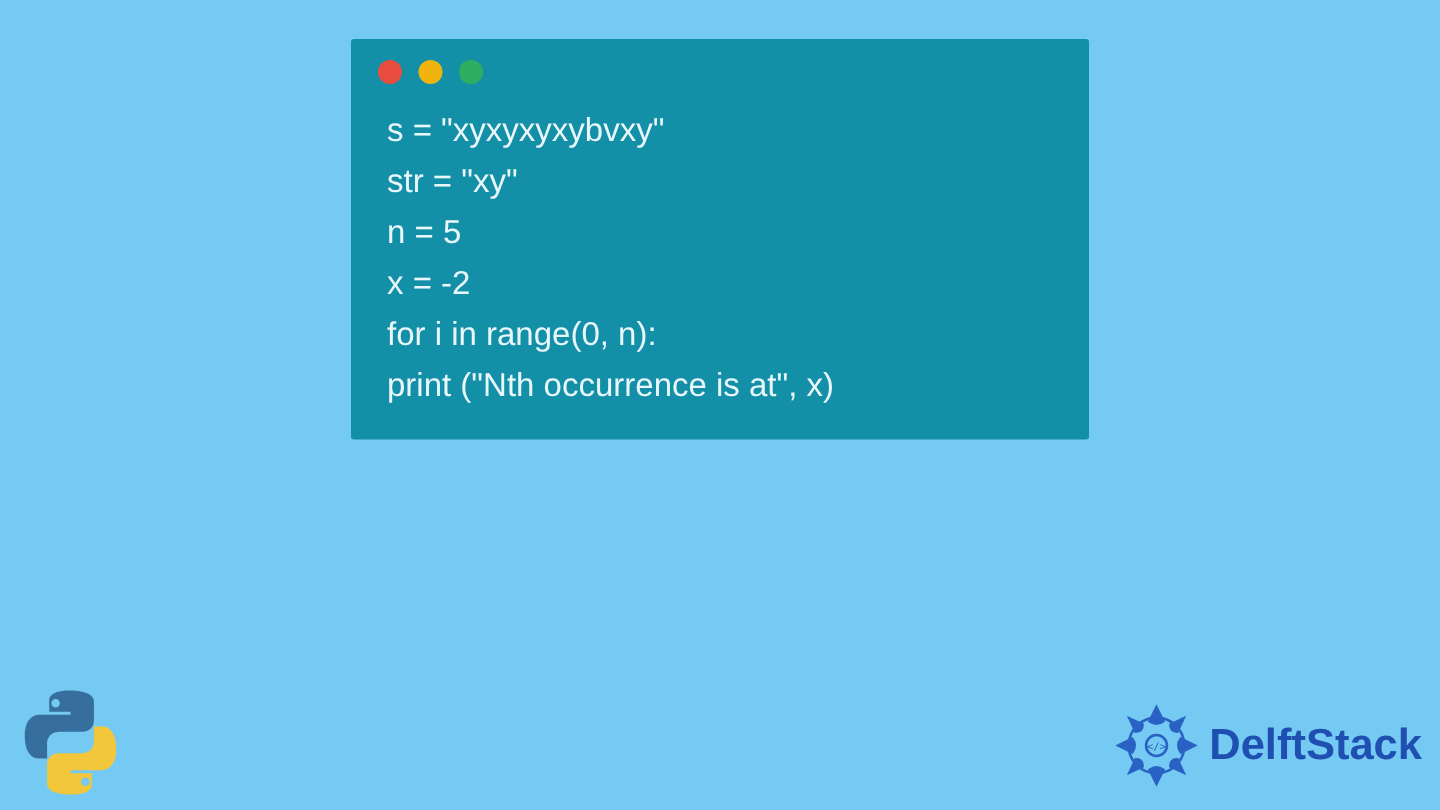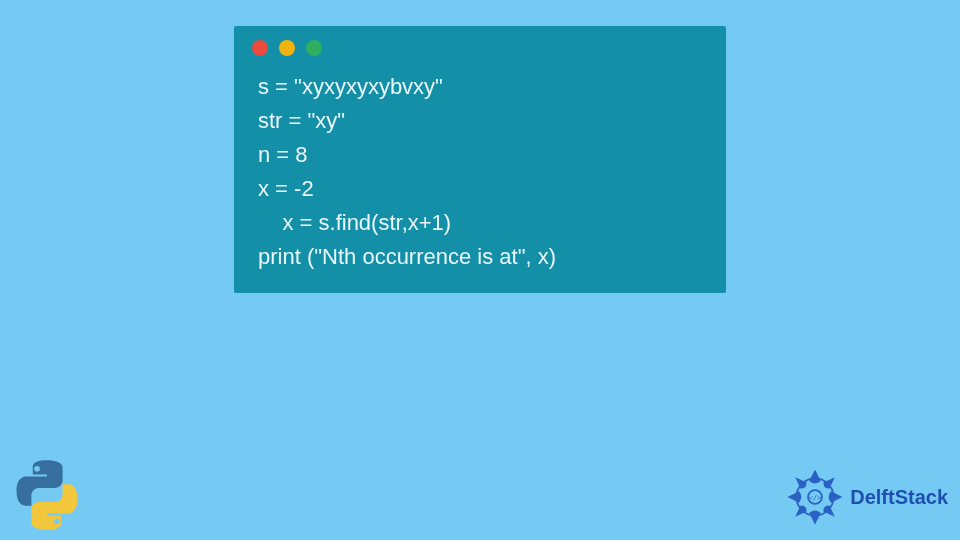--- a/index.html
+++ b/index.html
@@ -51,44 +51,44 @@
   .delft {
     position: absolute;
     right: 12px;
     bottom: 14px;
     display: flex;
     align-items: center;
     gap: 6px;
   }
   .delft-text {
     color: #1f4fb0;
-    font-size: 20px;
+    font-size: 29px;
     font-weight: 600;
     font-family: "Segoe UI", Arial, sans-serif;
   }
   .delft-mandala {
     width: 58px;
     height: 58px;
   }
 </style>
 </head>
 <body>
 
 <div class="code-window">
   <div class="titlebar">
     <span class="circle c-red"></span>
     <span class="circle c-yellow"></span>
     <span class="circle c-green"></span>
   </div>
   <div class="code">
     <div class="code-line">s = "xyxyxyxybvxy"</div>
     <div class="code-line">str = "xy"</div>
-    <div class="code-line">n = 8</div>
+    <div class="code-line">n = 5</div>
     <div class="code-line">x = -2</div>
-    <div class="code-line">    x = s.find(str,x+1)</div>
+    <div class="code-line">for i in range(0, n):</div>
     <div class="code-line">print ("Nth occurrence is at", x)</div>
   </div>
 </div>
 
 <div class="python-logo">
   <svg viewBox="0 0 110 110" width="78" height="78">
     <path fill="#366f9e" d="M54 6c-20 0-19 9-19 9v11h20v3H26c0 0-14-1-14 20s12 21 12 21h9V57c0 0-1-12 12-12h21c0 0 11 0 11-11V16c0 0 1-10-23-10zM41 14a4 4 0 1 1 0 8 4 4 0 0 1 0-8z"></path>
     <path fill="#f2c73c" d="M56 104c20 0 19-9 19-9V84H55v-3h29c0 0 14 1 14-20S86 40 86 40h-9v13c0 0 1 12-12 12H44c0 0-11 0-11 11v18c0 0-1 10 23 10zM69 96a4 4 0 1 1 0-8 4 4 0 0 1 0 8z"></path>
   </svg>
 </div>

